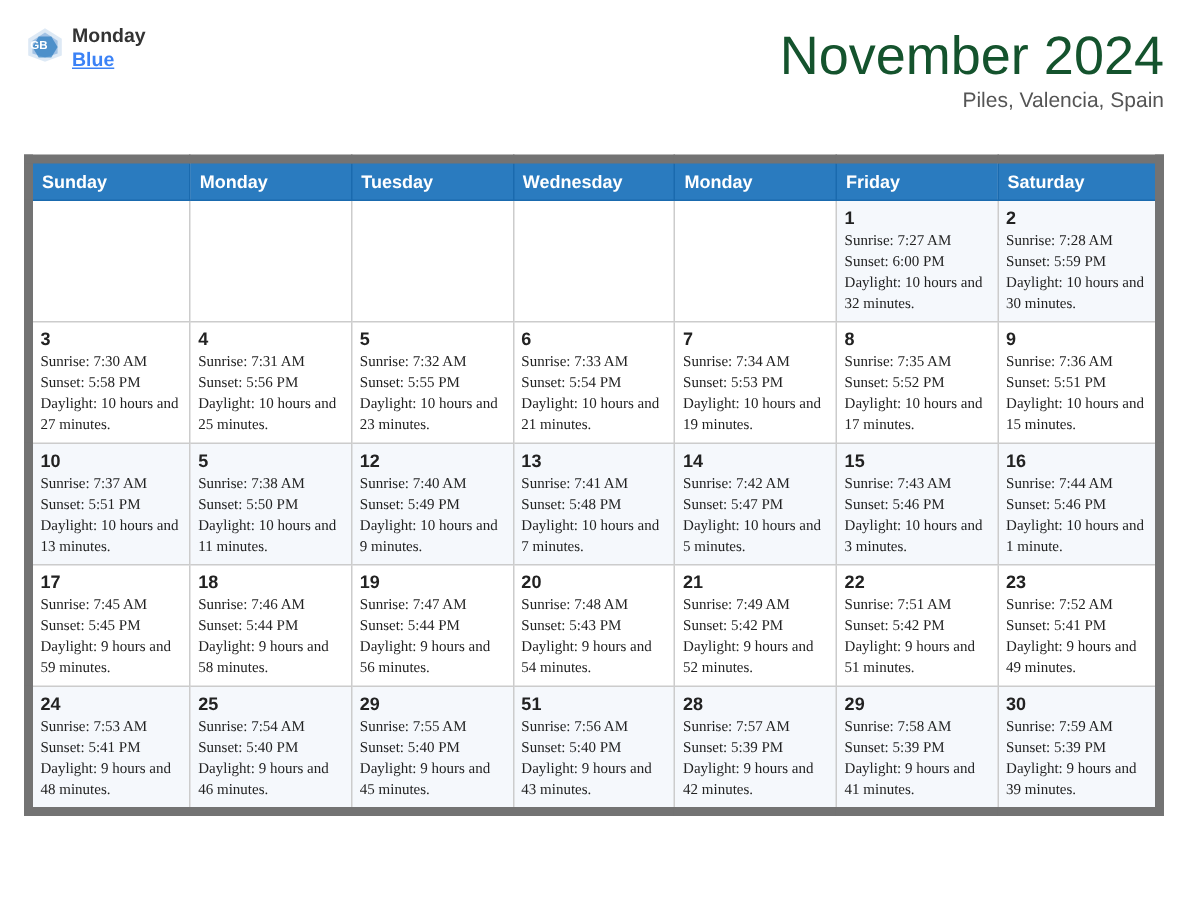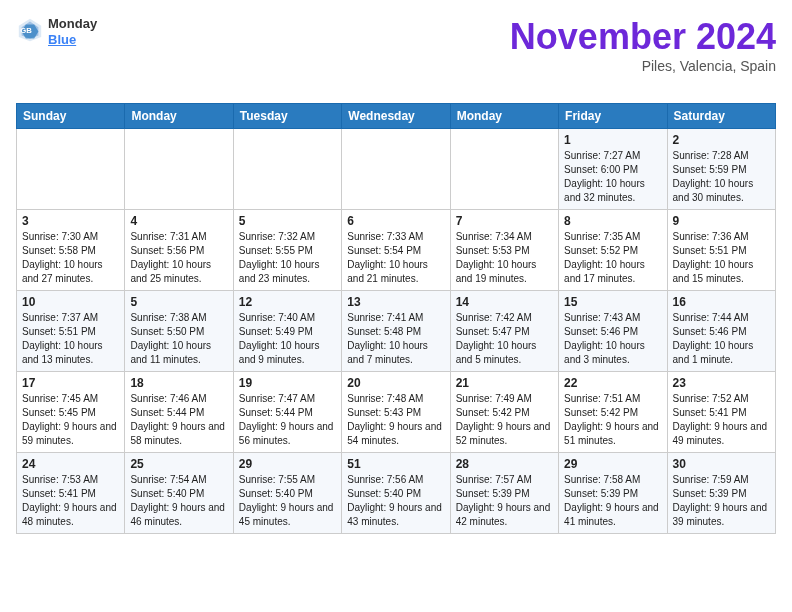--- a/index.html
+++ b/index.html
@@ -27,31 +27,31 @@
     }
     .logo-text .general { color: #333; }
     .logo-text .blue { color: #3b82f6; text-decoration: underline; }
     .logo-icon {
       width: 28px;
       height: 28px;
     }
     .title-block { text-align: right; }
     .month-title {
       font-size: 36px;
-      color: #6d28d9;
-      font-weight: bold;
+      color: #14532d;
+      font-weight: normal;
     }
     .location {
       font-size: 14px;
       color: #555;
     }
     .calendar {
       width: 100%;
       border-collapse: collapse;
-      border: 1px solid #737373;
+      border: 6px solid #737373;
       margin-top: 29px;
     }
     .calendar th {
       background-color: #2a7bbf;
       color: #fff;
       font-size: 12px;
       padding: 5px 6px;
       text-align: left;
       border: 1px solid #1a6aae;
       font-weight: bold;
@@ -75,20 +75,21 @@
     .day-number {
       font-size: 12px;
       font-weight: bold;
       margin-bottom: 2px;
       display: block;
     }
     .day-info {
       font-size: 10px;
       line-height: 1.4;
       color: #222;
+      font-family: Liberation Serif, serif;
     }
     .empty-cell {
       background: #fff !important;
     }
   </style>
 </head>
 <body>
 
 <div class="header">
   <div class="logo">

